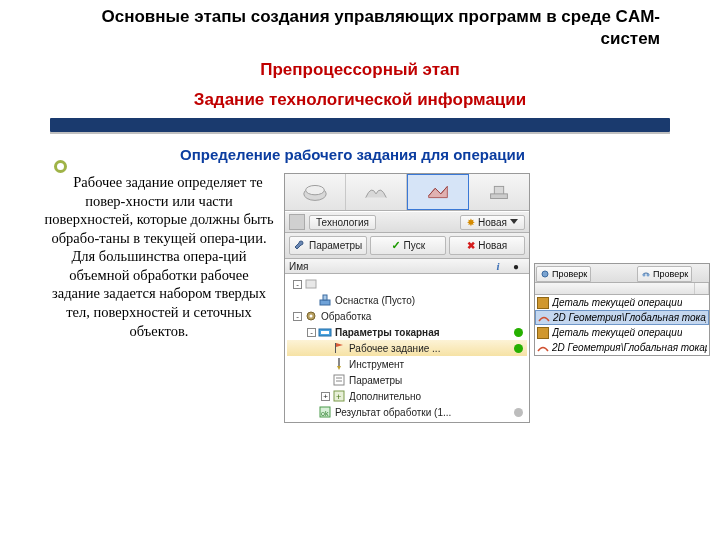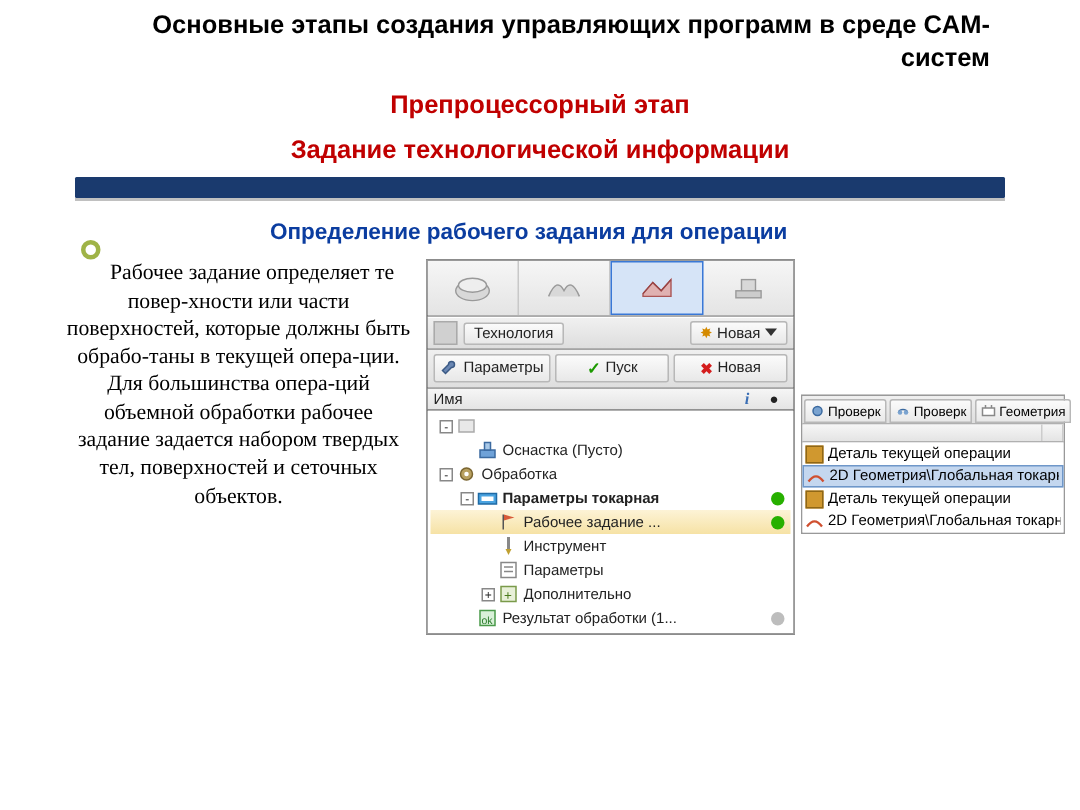--- a/index.html
+++ b/index.html
@@ -35,26 +35,26 @@
     .tree { background:#fff; padding:2px 2px; }
     .row { display:flex; align-items:center; height:16px; position:relative;}
     .row .spacer { display:inline-block; }
     .expander { width:9px; height:9px; border:1px solid #888; font-size:8px; line-height:7px; text-align:center; background:#fff; margin-right:2px; user-select:none;}
     .ic { width:14px; height:14px; margin-right:3px; display:inline-flex; align-items:center; justify-content:center; }
     .row .label { flex:1; white-space:nowrap; overflow:hidden; }
     .row .statdot { width:9px; height:9px; border-radius:50%; margin-right:4px;}
     .row.bold .label { font-weight:bold; }
     .row.sel { background:linear-gradient(#fdf3d6,#f6e2a5); }
     .panel2 { position:absolute; left:250px; top:90px; width:176px; border:1px solid #999; background:#eeeef0; font-size:10px; font-family: Tahoma, Arial, sans-serif;}
-    .tabs2 { display:flex; background:linear-gradient(#f0f0f0,#dedede); border-bottom:1px solid #b0b0b0;}
+    .tabs2 { display:flex; background:linear-gradient(#f0f0f0,#dedede); border-bottom:1px solid #b0b0b0;gap:44px;}
     .tabs2 .t { flex:1; padding:2px 3px; border:1px solid #b8b8b8; background:linear-gradient(#fbfbfb,#e8e8e8); display:flex; align-items:center; gap:2px; font-size:9px; border-radius:2px 2px 0 0; margin:2px 1px 0 1px;}
     .smhead { display:flex; background:linear-gradient(#f6f6f6,#e4e4e4); border-bottom:1px solid #b0b0b0; height:12px;}
     .smhead div{flex:1;border-right:1px solid #ccc;}
     .list2 { background:#fff; }
-    .item2 { display:flex; align-items:center; padding:1px 2px; height:15px; gap:3px;}
+    .item2 { display:flex; align-items:center; padding:1px 2px; height:15px; gap:3px;font-style:italic;}
     .item2.sel { background:#c4d7ef; border:1px solid #6f97c9; }
     .tok { width:12px; height:12px; }
     .green{background:#27b000;} .gray{background:#bdbdbd;}
     .icon-cube { width:12px;height:12px;background:#d0982f;border:1px solid #8f6716;}
     .icon-wrench { width:12px;height:12px;display:inline-block;}
     .chevd { width:8px;height:8px;display:inline-block;}
     .chevd::before{content:"";display:block;width:0;height:0;border-left:4px solid transparent;border-right:4px solid transparent;border-top:5px solid #333;margin-top:1px;}
     .greencheck{color:#1c9a00;font-weight:bold;font-size:11px;}
     .redx{color:#d41c1c;font-weight:bold;font-size:10px;}
   </style>

